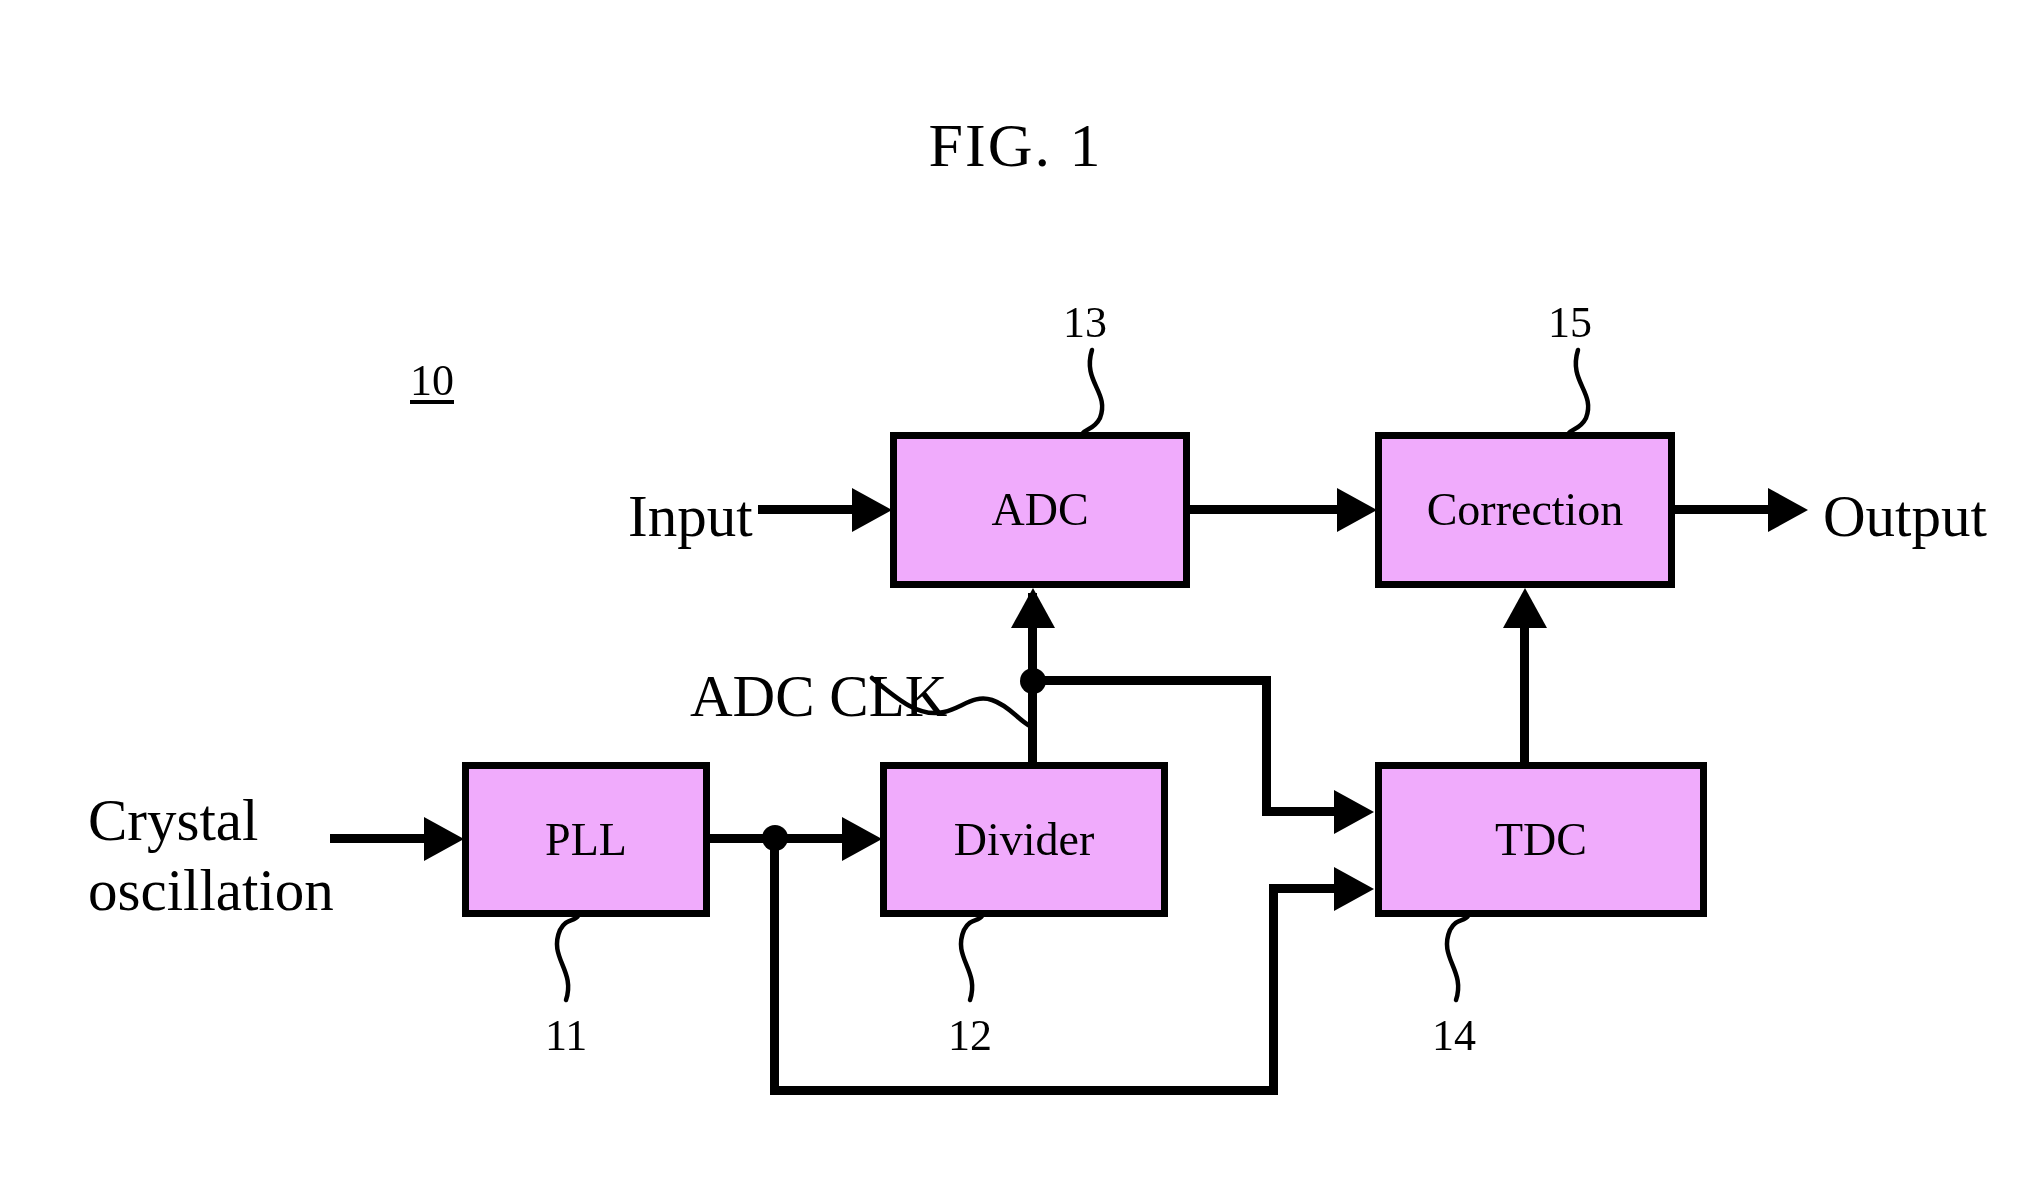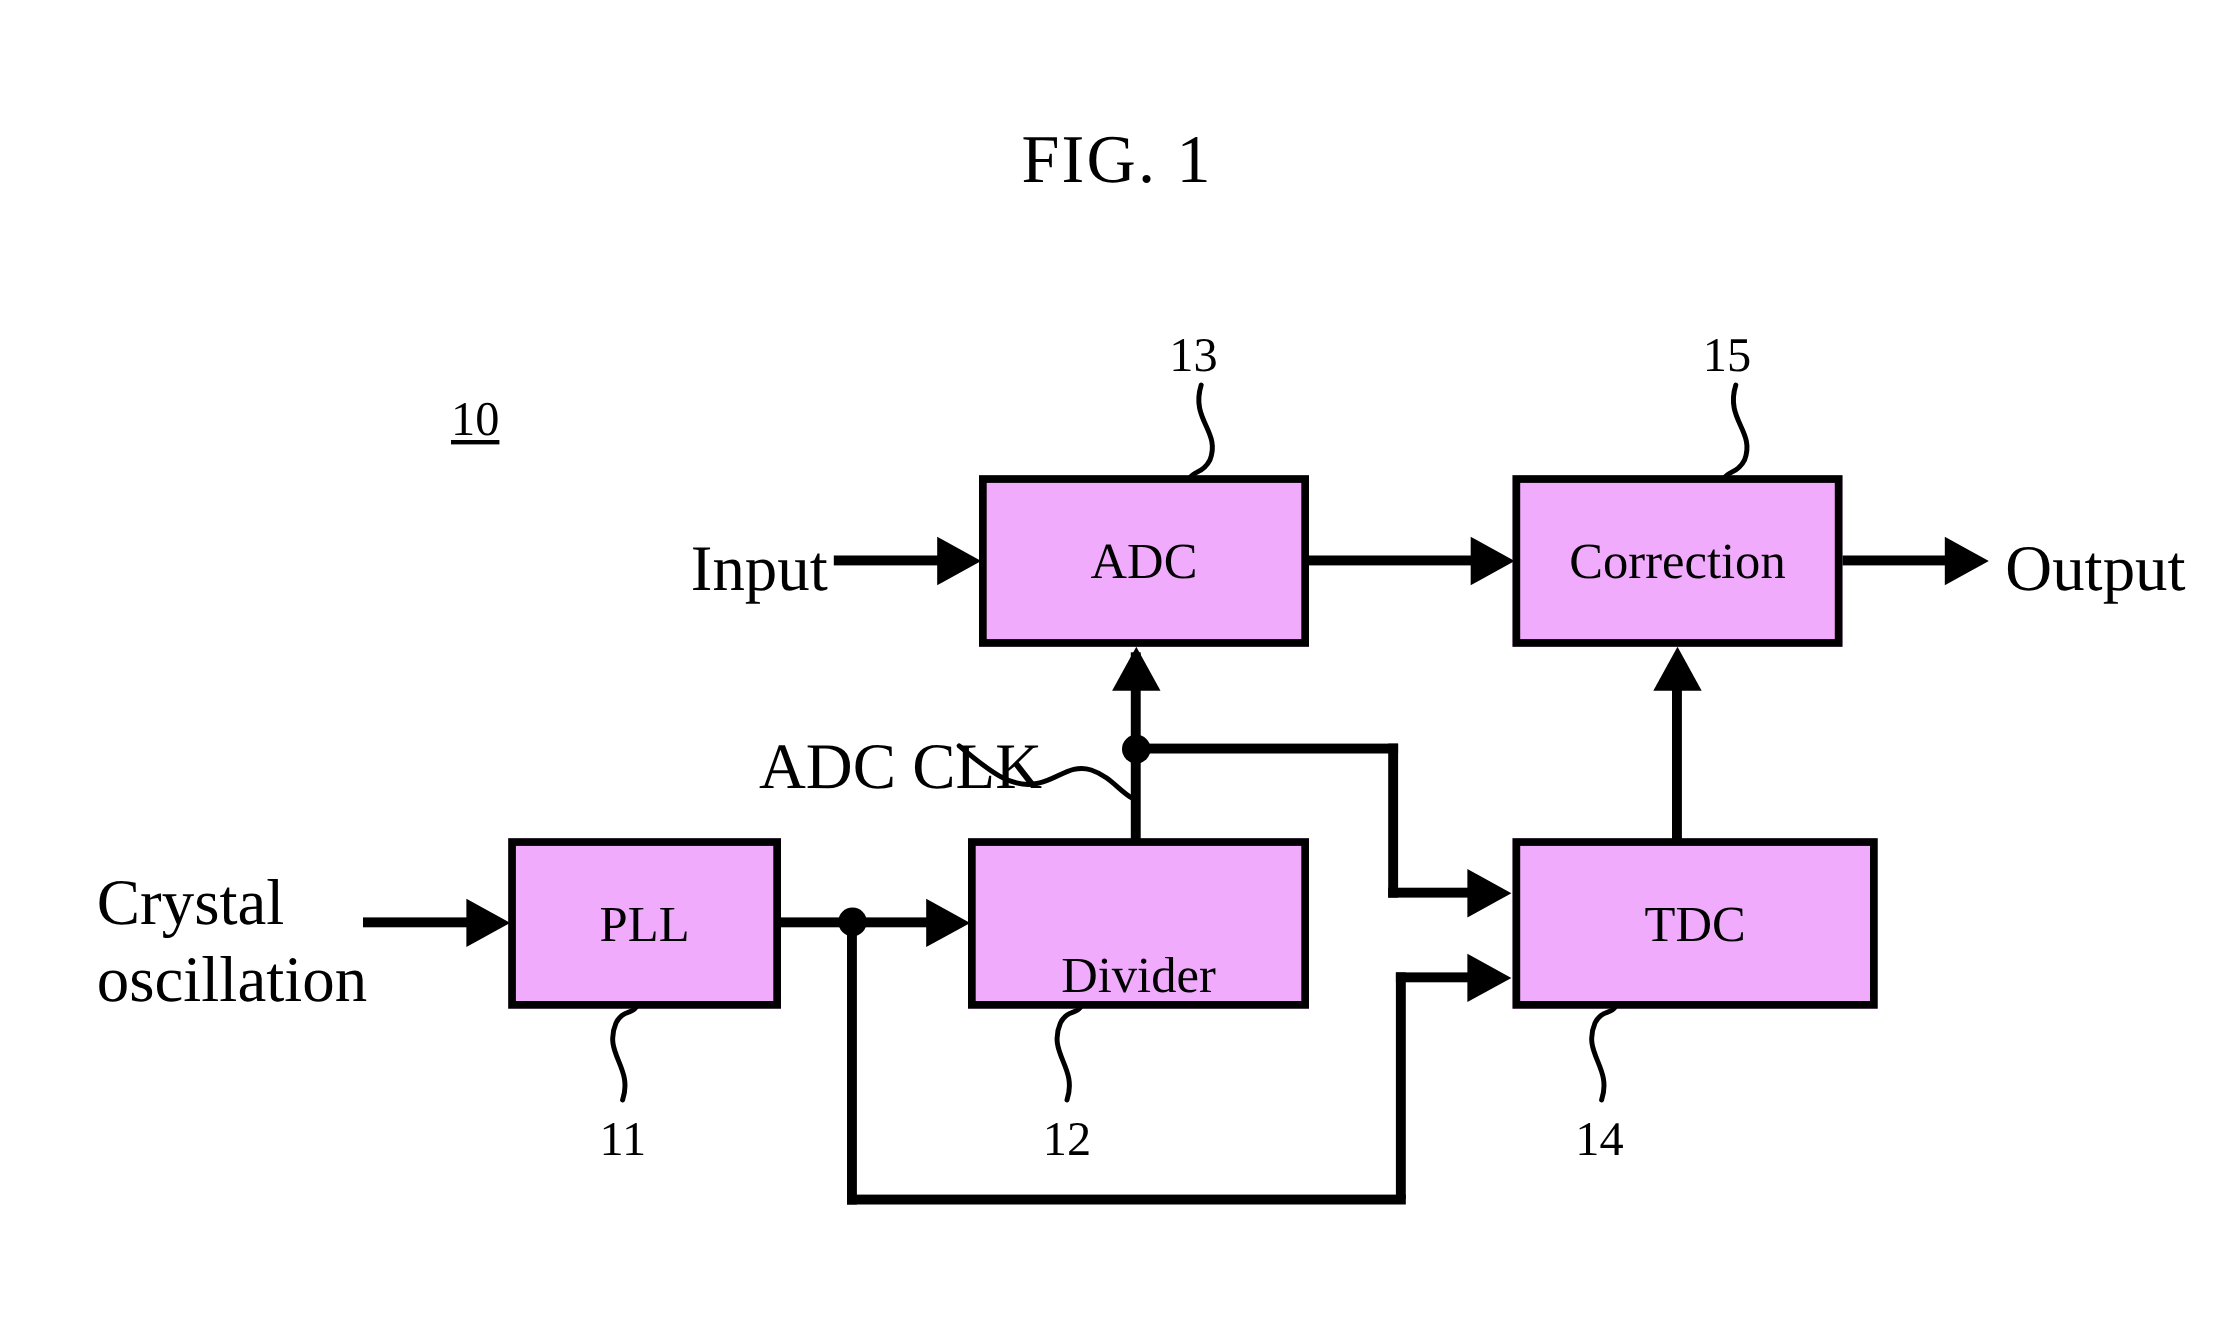--- a/index.html
+++ b/index.html
@@ -132,21 +132,21 @@
   </div>
 
   <div class="block" style="left:462px; top:762px; width:248px; height:155px;">
     <span class="block-label">PLL</span>
   </div>
 
   <div class="block" style="left:1375px; top:432px; width:300px; height:156px;">
     <span class="block-label">Correction</span>
   </div>
 
-  <div class="block" style="left:880px; top:762px; width:310px; height:155px;align-items:flex-end;">
+  <div class="block" style="left:880px; top:762px; width:288px; height:155px;">
     <span class="block-label">Divider</span>
   </div>
 
   <div class="block" style="left:1375px; top:762px; width:332px; height:155px;">
     <span class="block-label">TDC</span>
   </div>
 
   <div class="wire-h" style="left:758px; top:505px; width:100px;"></div>
   <div class="arrow-right" style="left:852px; top:488px;"></div>
 

